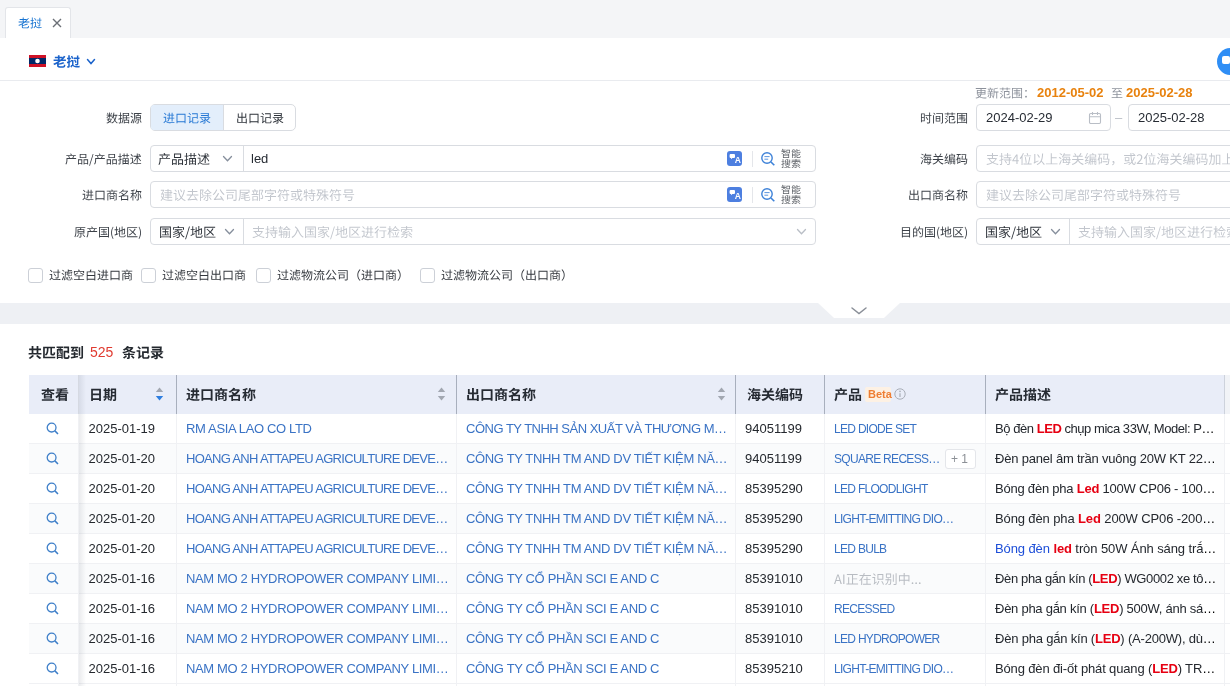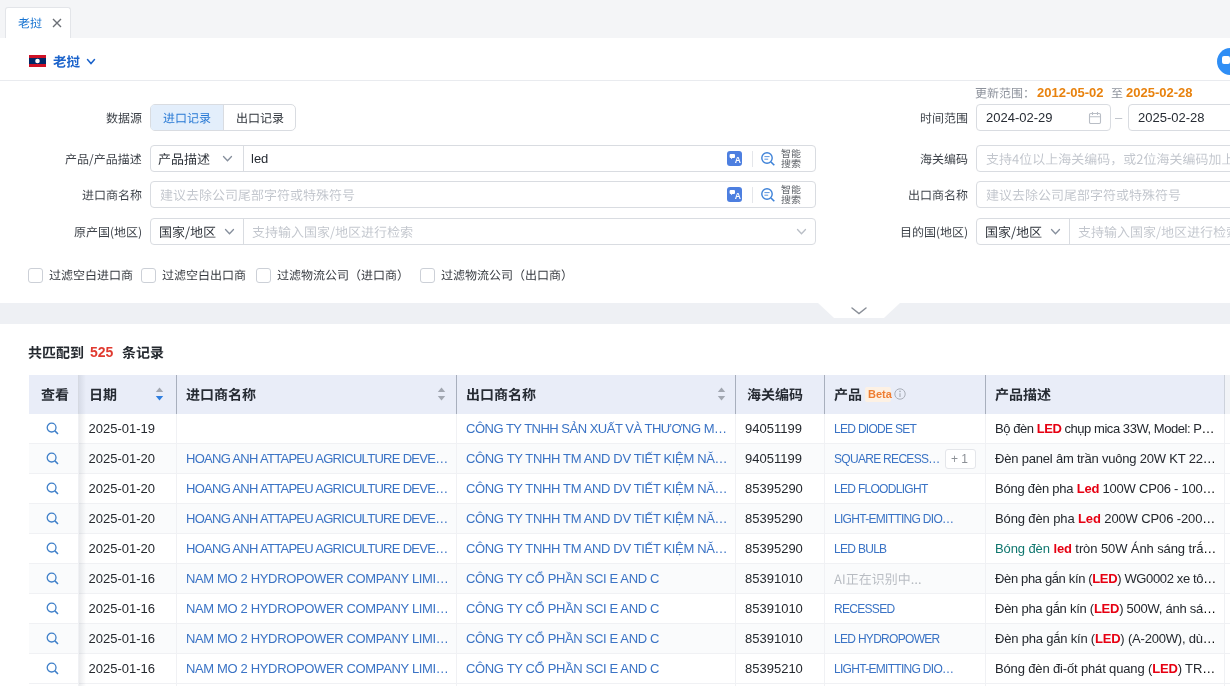--- a/index.html
+++ b/index.html
@@ -412,21 +412,21 @@
     </svg>
     <div class="b" style="left:0;top:324px;width:1230px;height:362px;background:#fff"></div>
     <svg class="z" style="left:28px;top:341.5px;" width="56" height="21">
       <g fill="#24292f" transform="translate(0,15.82) scale(0.014,-0.014)">
         <use href="#b5171" x="0"></use>
         <use href="#b5339" x="1000"></use>
         <use href="#b914d" x="2000"></use>
         <use href="#b5230" x="3000"></use>
       </g>
     </svg>
-    <div class="s" style="left:90px;top:341.5px;font-size:14px;color:#e03a30;font-weight:bold;line-height:21.0px;">525</div>
+    <div class="s" style="left:90px;top:341.5px;font-size:14px;color:#e03a30;font-weight:normal;line-height:21.0px;">525</div>
     <svg class="z" style="left:122px;top:341.5px;" width="42" height="21">
       <g fill="#24292f" transform="translate(0,15.82) scale(0.014,-0.014)">
         <use href="#b6761" x="0"></use>
         <use href="#b8bb0" x="1000"></use>
         <use href="#b5f55" x="2000"></use>
       </g>
     </svg>
     <div class="b" style="left:29px;top:374.5px;width:1195px;height:39px;background:#e9edf8"></div>
     <div class="b" style="left:1224px;top:374.5px;width:6px;height:39px;background:#f1f3f7"></div>
     <svg class="z" style="left:41px;top:383.5px;" width="28" height="21">
@@ -506,20 +506,21 @@
     <div class="b" style="left:823.5px;top:374.5px;width:1px;height:39px;background:#a8afbd"></div>
     <div class="b" style="left:985px;top:374.5px;width:1px;height:39px;background:#a8afbd"></div>
     <div class="b" style="left:78px;top:374.5px;width:1px;height:39px;background:#d5d9e2"></div>
     <div class="b" style="left:1224px;top:374.5px;width:1px;height:39px;background:#cdd2dc"></div>
     <div class="b" style="left:29px;top:442.5px;width:1201px;height:1px;background:#f0f1f4"></div>
     <svg class="z" style="left:46px;top:422.0px" width="13" height="13" fill="none" stroke="#3e7fc9">
 <circle cx="5.6" cy="5.6" r="4.4" stroke-width="1.3"></circle>
       <path d="M8.9 8.9 L12 12" stroke-width="1.5"></path>
     </svg>
     <div class="s" style="left:88.5px;top:418.8px;font-size:13px;color:#24282e;font-weight:normal;line-height:19.5px;">2025-01-19</div>
+    <div class="s ell" style="left:186px;top:418.8px;font-size:13px;color:#3a73c5;font-weight:normal;line-height:19.5px;width:263px;letter-spacing:-0.35px;">RM ASIA LAO CO LTD</div>
     <div class="s ell" style="left:466px;top:418.8px;font-size:13px;color:#3a73c5;font-weight:normal;line-height:19.5px;width:263px;letter-spacing:-0.5px;">CÔNG TY TNHH SẢN XUẤT VÀ THƯƠNG MẠI QUỐC TẾ</div>
     <div class="s" style="left:745px;top:418.8px;font-size:13px;color:#24282e;font-weight:normal;line-height:19.5px;">94051199</div>
     <div class="s ell" style="left:834px;top:419.5px;font-size:12px;color:#3a73c5;font-weight:normal;line-height:18.0px;width:121px;letter-spacing:-0.7px;">LED DIODE SET</div>
     <div class="s ell" style="left:995px;top:418.8px;font-size:13px;width:222px;letter-spacing:-0.45px;line-height:19.5px"><span style="color:#24282e;">Bộ đèn </span><span style="color:#e60012;font-weight:bold">LED</span><span style="color:#24282e;"> chụp mica 33W, Model: PQL 502</span></div>
     <div class="b" style="left:29px;top:443.5px;width:1195px;height:30px;background:#fafbfc"></div>
     <div class="b" style="left:29px;top:472.5px;width:1201px;height:1px;background:#f0f1f4"></div>
     <svg class="z" style="left:46px;top:452.0px" width="13" height="13" fill="none" stroke="#3e7fc9">
 <circle cx="5.6" cy="5.6" r="4.4" stroke-width="1.3"></circle>
       <path d="M8.9 8.9 L12 12" stroke-width="1.5"></path>
     </svg>
@@ -557,21 +558,21 @@
     <div class="b" style="left:29px;top:562.5px;width:1201px;height:1px;background:#f0f1f4"></div>
     <svg class="z" style="left:46px;top:542.0px" width="13" height="13" fill="none" stroke="#3e7fc9">
 <circle cx="5.6" cy="5.6" r="4.4" stroke-width="1.3"></circle>
       <path d="M8.9 8.9 L12 12" stroke-width="1.5"></path>
     </svg>
     <div class="s" style="left:88.5px;top:538.8px;font-size:13px;color:#24282e;font-weight:normal;line-height:19.5px;">2025-01-20</div>
     <div class="s ell" style="left:186px;top:538.8px;font-size:13px;color:#3a73c5;font-weight:normal;line-height:19.5px;width:263px;letter-spacing:-0.7px;">HOANG ANH ATTAPEU AGRICULTURE DEVELOPMENT CO LTD</div>
     <div class="s ell" style="left:466px;top:538.8px;font-size:13px;color:#3a73c5;font-weight:normal;line-height:19.5px;width:263px;letter-spacing:-0.35px;">CÔNG TY TNHH TM AND DV TIẾT KIỆM NĂNG LƯỢNG</div>
     <div class="s" style="left:745px;top:538.8px;font-size:13px;color:#24282e;font-weight:normal;line-height:19.5px;">85395290</div>
     <div class="s ell" style="left:834px;top:539.5px;font-size:12px;color:#3a73c5;font-weight:normal;line-height:18.0px;width:121px;letter-spacing:-0.7px;">LED BULB</div>
-    <div class="s ell" style="left:995px;top:538.8px;font-size:13px;width:222px;letter-spacing:-0.1px;line-height:19.5px"><span style="color:#0f766e;">Bóng đèn </span><span style="color:#e60012;font-weight:bold">led</span><span style="color:#24282e;"> tròn 50W Ánh sáng trắng 6500K</span></div>
+    <div class="s ell" style="left:995px;top:538.8px;font-size:13px;width:222px;letter-spacing:-0.1px;line-height:19.5px"><span style="color:#1d4ed8;">Bóng đèn </span><span style="color:#e60012;font-weight:bold">led</span><span style="color:#24282e;"> tròn 50W Ánh sáng trắng 6500K</span></div>
     <div class="b" style="left:29px;top:563.5px;width:1195px;height:30px;background:#fafbfc"></div>
     <div class="b" style="left:29px;top:592.5px;width:1201px;height:1px;background:#f0f1f4"></div>
     <svg class="z" style="left:46px;top:572.0px" width="13" height="13" fill="none" stroke="#3e7fc9">
 <circle cx="5.6" cy="5.6" r="4.4" stroke-width="1.3"></circle>
       <path d="M8.9 8.9 L12 12" stroke-width="1.5"></path>
     </svg>
     <div class="s" style="left:88.5px;top:568.8px;font-size:13px;color:#24282e;font-weight:normal;line-height:19.5px;">2025-01-16</div>
     <div class="s ell" style="left:186px;top:568.8px;font-size:13px;color:#3a73c5;font-weight:normal;line-height:19.5px;width:263px;letter-spacing:-0.35px;">NAM MO 2 HYDROPOWER COMPANY LIMITED</div>
     <div class="s ell" style="left:466px;top:568.8px;font-size:13px;color:#3a73c5;font-weight:normal;line-height:19.5px;width:263px;letter-spacing:-0.35px;">CÔNG TY CỔ PHẦN SCI E AND C</div>
     <div class="s" style="left:745px;top:568.8px;font-size:13px;color:#24282e;font-weight:normal;line-height:19.5px;">85391010</div>

